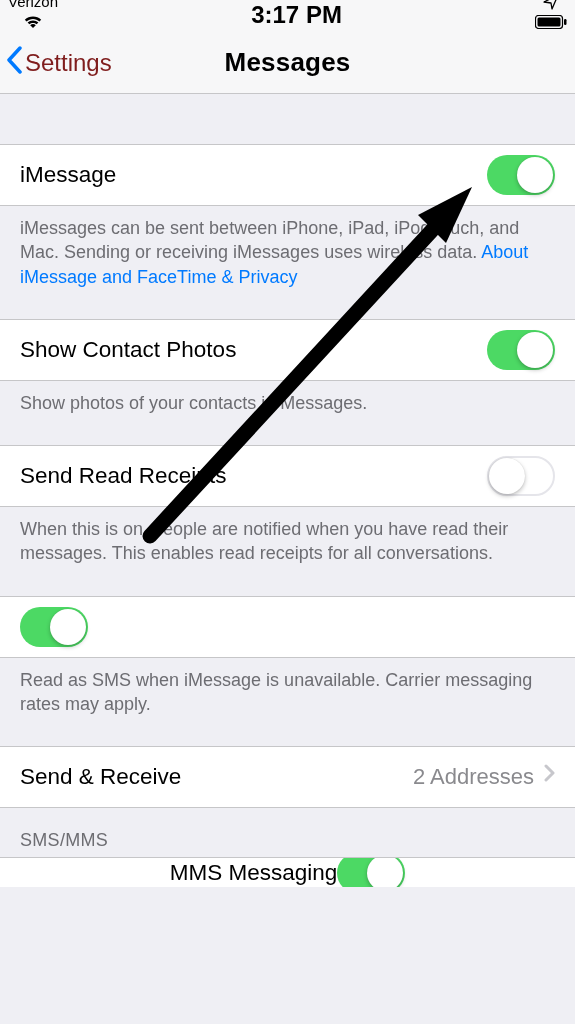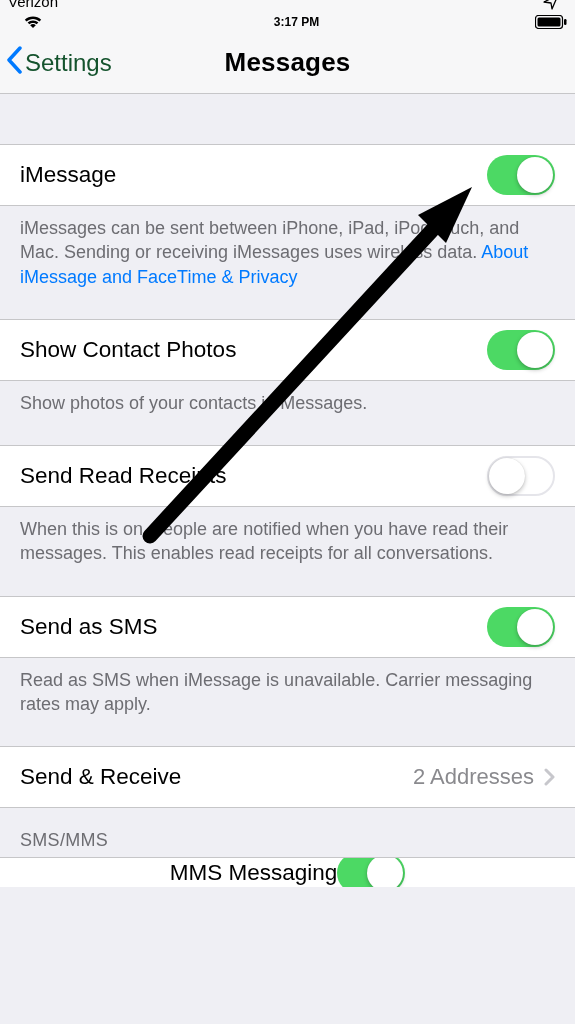--- a/index.html
+++ b/index.html
@@ -18,40 +18,40 @@
     height: 32px;
     display: flex;
     align-items: flex-end;
     justify-content: space-between;
     padding: 0 8px 3px 8px;
     font-size: 18px;
     font-weight: 600;
     background: #f7f7f8;
   }
   .status-left, .status-right { display: flex; align-items: center; gap: 5px; flex-direction: column; }
-  .status-center { font-size: 12px; font-weight: 600; }
+  .status-center { font-size: 24px; font-weight: 600; }
   .carrier { font-size: 15px; font-weight: 400; }
   .signal svg, .wifi svg, .battery svg, .loc svg { display: block; }
 
   
   .nav-bar {
     height: 62px;
     position: relative;
     display: flex;
     align-items: center;
     background: #f7f7f8;
     border-bottom: 1px solid #c6c6c8;
   }
   .nav-back {
     position: absolute;
     left: 6px;
     top: 0; bottom: 0;
     display: flex;
     align-items: center;
-    color: #14532d;
+    color: #7f1d1d;
     font-size: 24px;
     justify-content: center;
   }
   .nav-back .chevron { margin-right: 2px; }
   .nav-title {
     width: 100%;
     text-align: center;
     font-size: 26px;
     font-weight: 600;
     letter-spacing: 0.2px;
@@ -68,21 +68,21 @@
     display: flex;
     align-items: center;
     justify-content: space-between;
     font-size: 22.5px;
   }
   .row .label { color: #000; }
   .row .detail {
     color: #8a8a8e;
     font-size: 22px;
     display: flex;
-    align-items: center;
+    align-items: flex-start;
     gap: 10px;
   }
   .chev-right svg { display: block; }
 
   .footer {
     padding: 10px 20px 0 20px;
     font-size: 18px;
     line-height: 1.35;
     color: #6d6d72;
   }
@@ -216,21 +216,20 @@
 <div class="row">
   <span class="label">Send Read Receipts</span>
   <span class="switch off">
       <span class="knob"></span>
     </span>
 </div>
 <div class="footer">When this is on, people are notified when you have read their messages. This enables read receipts for all conversations.</div>
 
 <div class="group-spacer small"></div>
 <div class="row">
-  <span class="label">Send as SMS</span>
   <span class="switch on">
       <span class="knob"></span>
     </span>
 </div>
 <div class="footer">Read as SMS when iMessage is unavailable. Carrier messaging rates may apply.</div>
 
 <div class="group-spacer small"></div>
 <div class="row">
   <span class="label">Send &amp; Receive</span>
   <span class="detail">

